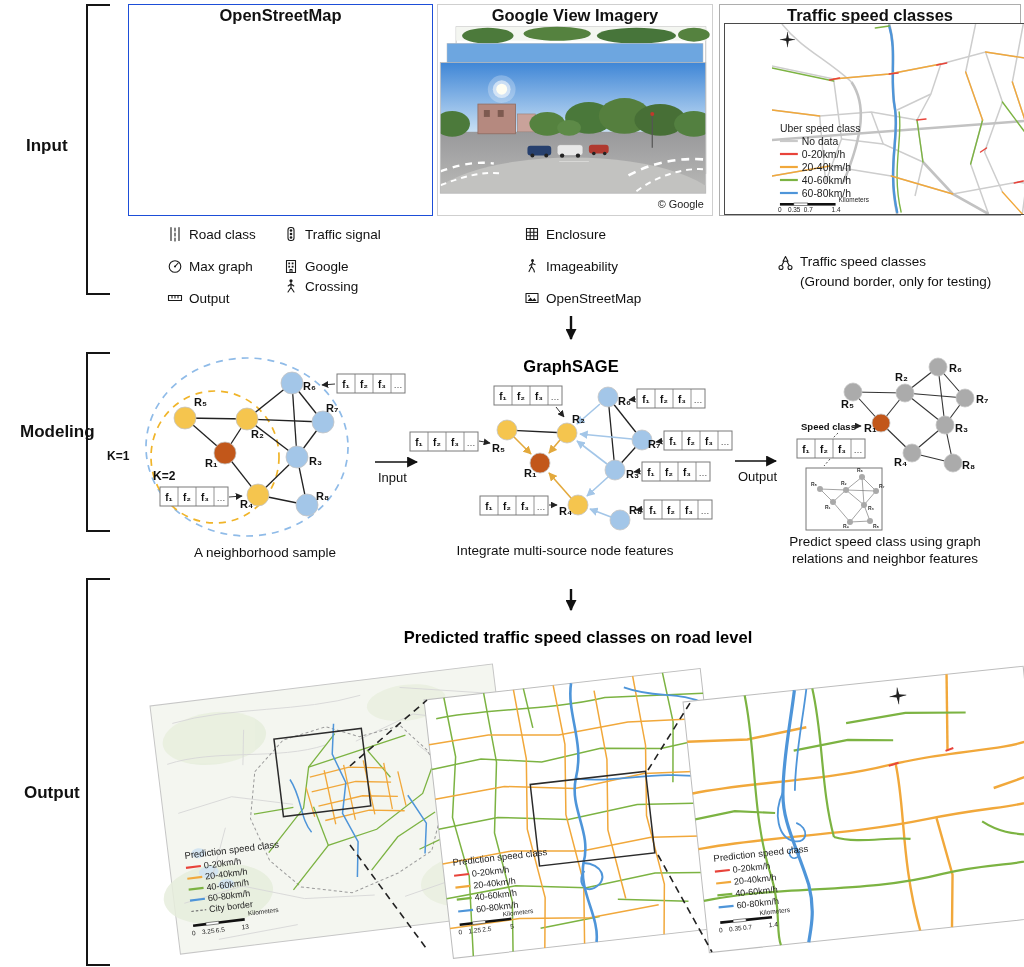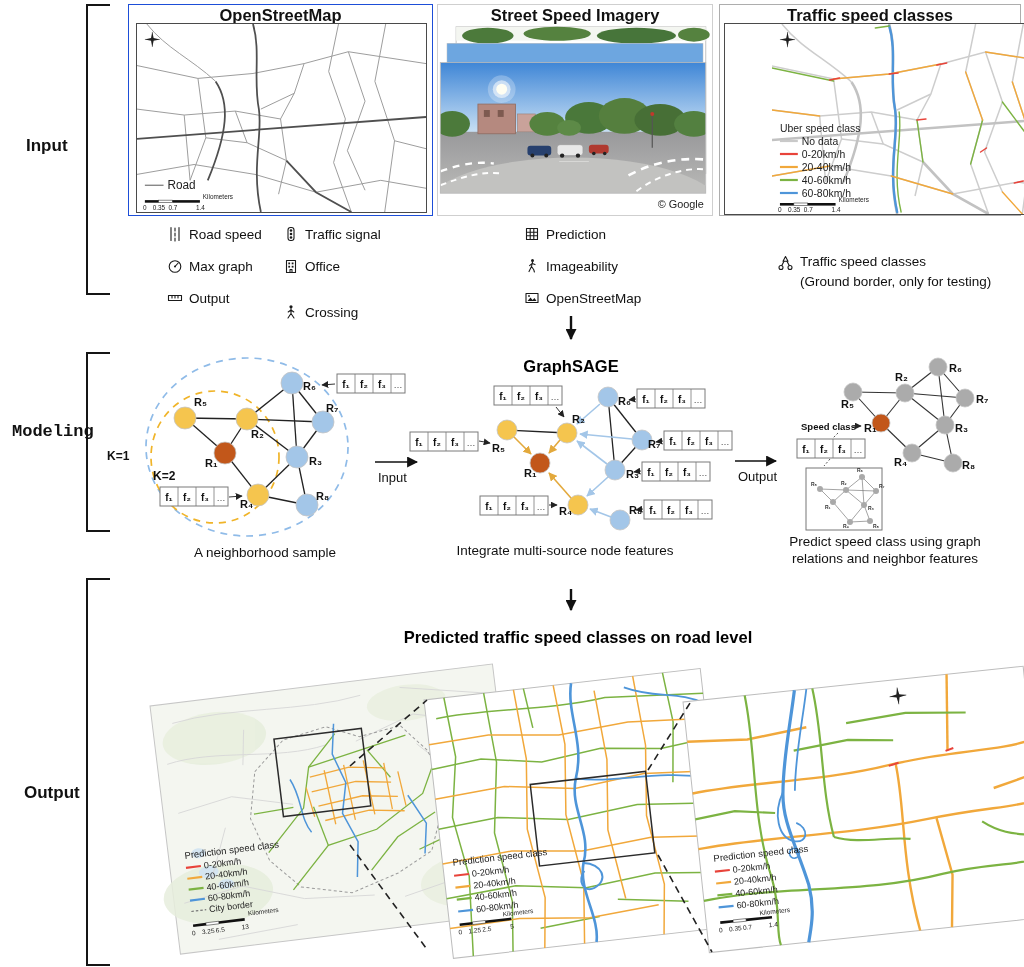--- a/index.html
+++ b/index.html
@@ -76,50 +76,29 @@
       <line x1="8" y1="0" x2="8" y2="16" stroke="#222" stroke-width="0.5"></line>
       <line x1="0" y1="8" x2="16" y2="8" stroke="#222" stroke-width="0.5"></line>
     </g>
   </defs>
 </svg>
 
 <div class="bracket" id="b-input" style="left:86px;top:4px;height:291px;"></div>
 <div class="bracket" style="left:86px;top:352px;height:180px;"></div>
 <div class="bracket" style="left:86px;top:578px;height:388px;"></div>
 <div class="sec-label" style="left:26px;top:136px;">Input</div>
-<div class="sec-label" style="left:12px;top:422px;font-family:Liberation Mono, monospace;">Modeling</div>
+<div class="sec-label" style="left:20px;top:422px;">Modeling</div>
 <div class="sec-label" style="left:24px;top:783px;">Output</div>
 
 <div class="panel" style="left:128px;top:4px;width:305px;height:212px;border:1px solid #1d4ed8;padding-left:24px;">
   <div class="panel-title">OpenStreetMap</div>
-  <div class="mapbox" style="left:7px;top:18px;width:289px;height:188px;">
-    <svg viewBox="0 0 294 190" preserveAspectRatio="none">
-      <use href="#net-minor" stroke="#9b9b9b" stroke-width="1"></use>
-      <use href="#net-major" stroke="#4f4f4f" stroke-width="1.8"></use>
-      <use href="#compassdef" transform="translate(8,8) scale(0.95)"></use>
-      <g>
-        <line x1="8" y1="163" x2="27" y2="163" stroke="#888" stroke-width="1.4"></line>
-        <text x="31" y="167" font-size="12" fill="#222">Road</text>
-      </g>
-      <g>
-        <rect x="8" y="178" width="14" height="2.6" fill="#111"></rect>
-        <rect x="22" y="178" width="14" height="2.6" fill="#fff" stroke="#111" stroke-width="0.5"></rect>
-        <rect x="36" y="178" width="28" height="2.6" fill="#111"></rect>
-        <text class="scaletxt" x="6" y="188">0</text>
-        <text class="scaletxt" x="16" y="188">0.35</text>
-        <text class="scaletxt" x="32" y="188">0.7</text>
-        <text class="scaletxt" x="60" y="188">1.4</text>
-        <text class="scaletxt" x="67" y="177">Kilometers</text>
-      </g>
-    </svg>
-  </div>
 </div>
 
 <div class="panel" style="left:437px;top:4px;width:276px;height:212px;border:1px solid #cfcfcf;">
-  <div class="panel-title">Street Speed Imagery</div>
+  <div class="panel-title">Google View Imagery</div>
   <svg viewBox="0 0 276 212" style="position:absolute;left:0;top:0;width:100%;height:100%;">
     <defs>
       <linearGradient id="skyg" x1="0" y1="0" x2="0" y2="1">
         <stop offset="0" stop-color="#3f86d6"></stop>
           <stop offset="1" stop-color="#cfe4f6"></stop>
       </linearGradient>
       <linearGradient id="roadg" x1="0" y1="0" x2="0" y2="1">
         <stop offset="0" stop-color="#99999b"></stop>
           <stop offset="1" stop-color="#b9b9b7"></stop>
       </linearGradient>
@@ -247,21 +226,21 @@
       <text class="credit" x="290" y="187" text-anchor="end">©Uber</text>
     </svg>
   </div>
 </div>
 
 <div class="feat" style="left:167px;top:226px;">
   <svg class="ico" width="16" height="16">
     <path d="M4,1.5 V14.5 M12,1.5 V14.5"></path>
       <path d="M8,2 V5 M8,7 V10 M8,12 V15"></path>
   </svg>
-    <span>Road speed</span>
+    <span>Road class</span>
 </div>
 <div class="feat" style="left:283px;top:226px;">
   <svg class="ico" width="16" height="16">
     <rect x="5" y="1.5" width="6" height="13" rx="2.5"></rect>
     <circle class="fill" cx="8" cy="4.5" r="1.3"></circle>
       <circle class="fill" cx="8" cy="8" r="1.3"></circle>
       <circle class="fill" cx="8" cy="11.5" r="1.3"></circle>
   </svg>
     <span>Traffic signal</span>
 </div>
@@ -275,42 +254,42 @@
 </div>
 <div class="feat" style="left:283px;top:258px;">
   <svg class="ico" width="16" height="16">
     <rect x="3.5" y="2.5" width="9" height="12"></rect>
     <rect class="fill" x="5.3" y="4.5" width="1.8" height="1.8"></rect>
       <rect class="fill" x="8.7" y="4.5" width="1.8" height="1.8"></rect>
     <rect class="fill" x="5.3" y="7.8" width="1.8" height="1.8"></rect>
       <rect class="fill" x="8.7" y="7.8" width="1.8" height="1.8"></rect>
     <rect x="7" y="11.5" width="2" height="3"></rect>
   </svg>
-    <span>Office</span>
+    <span>Google</span>
 </div>
 <div class="feat" style="left:167px;top:290px;">
   <svg class="ico" width="16" height="16">
     <rect x="1.5" y="5.5" width="13" height="5"></rect>
       <path d="M5,5.5 V8 M8,5.5 V8 M11,5.5 V8"></path>
   </svg>
     <span>Output</span>
 </div>
-<div class="feat" style="left:283px;top:304px;">
+<div class="feat" style="left:283px;top:278px;">
   <svg class="ico" width="16" height="16">
     <circle class="fill" cx="8" cy="2.8" r="1.6"></circle>
       <path d="M8,4.6 V9.5 M8,9.5 L5,14 M8,9.5 L11,14 M8,6 L5.2,8 M8,6 L10.8,8"></path>
   </svg>
     <span>Crossing</span>
 </div>
 <div class="feat" style="left:524px;top:226px;">
   <svg class="ico" width="16" height="16">
     <rect x="2.5" y="2.5" width="11" height="11"></rect>
       <path d="M6.2,2.5 V13.5 M9.8,2.5 V13.5 M2.5,6.2 H13.5 M2.5,9.8 H13.5"></path>
   </svg>
-    <span>Prediction</span>
+    <span>Enclosure</span>
 </div>
 <div class="feat" style="left:524px;top:258px;">
   <svg class="ico" width="16" height="16">
     <circle class="fill" cx="8.5" cy="2.4" r="1.5"></circle>
     <path d="M8.5,4.2 L7.5,8.5 M7.5,8.5 L5,13.6 M7.5,8.5 L9.8,11.8 L10.4,14 M8.2,5.5 L5.6,7.6 M8.2,5.5 L11,6.6"></path>
   </svg>
     <span>Imageability</span>
 </div>
 <div class="feat" style="left:524px;top:290px;">
   <svg class="ico" width="16" height="16">

